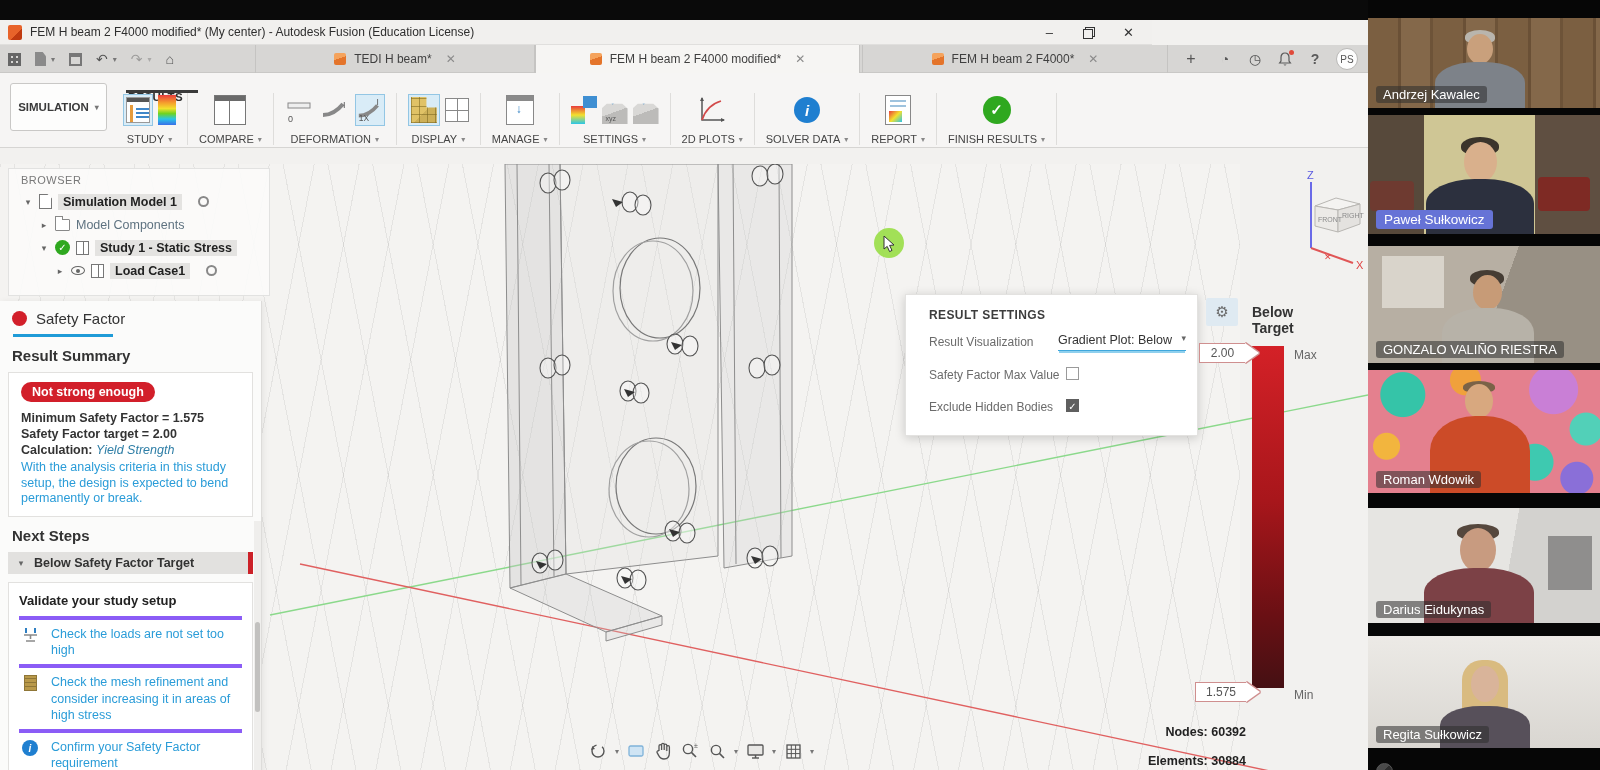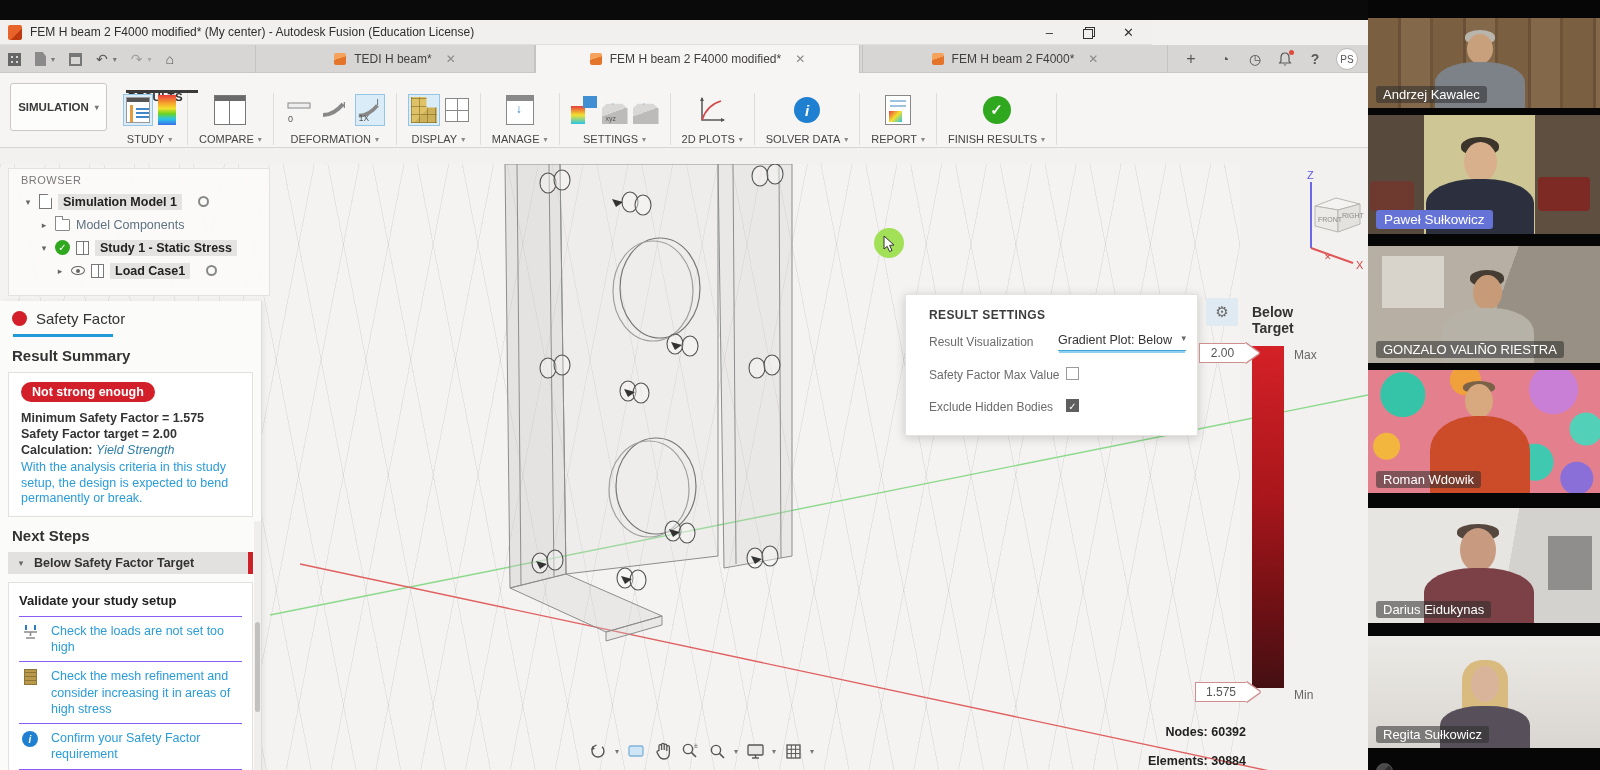--- a/index.html
+++ b/index.html
@@ -115,21 +115,21 @@
   .card{background:#fff;border:1px solid #e2e1df;margin:0 8px;padding:9px 12px;}
   .badge{display:inline-block;background:#d21f2a;color:#fff;font-size:12.5px;font-weight:bold;border-radius:12px;padding:3px 11px;margin-bottom:8px;}
   .bline{font-size:12.5px;font-weight:bold;color:#333;line-height:1.28;}
   .calcval{font-style:italic;color:#2e7ea6;font-weight:normal;}
   .bluenote{font-size:12.5px;color:#2a9cd8;line-height:1.25;margin-top:2px;}
   .collapse{position:relative;margin:0 8px;background:#e2e1df;height:22px;display:flex;align-items:center;gap:8px;padding:0 8px;}
   .collapse .t{font-size:12.5px;font-weight:bold;color:#333;}
   .redbar{position:absolute;right:0;top:0;width:5px;height:100%;background:#cc2128;}
   .card2{background:#fff;border:1px solid #e2e1df;margin:8px 8px 0;padding:8px 10px 6px;}
   .vh{font-size:13px;font-weight:bold;color:#222;margin:2px 0 8px;}
-  .nsitem{display:flex;gap:10px;padding:6px 0;border-top:1px solid #8b5cf6;align-items:flex-start;}
+  .nsitem{display:flex;gap:10px;padding:6px 0;border-top:4px solid #8b5cf6;align-items:flex-start;}
   .nsitem:first-of-type{border-top:none;}
   .nsitem .txt{font-size:12.5px;color:#2a9cd8;line-height:1.3;flex:1;}
   .nsic{width:22px;display:flex;justify-content:center;padding-top:1px;}
   .infodot{width:16px;height:16px;border-radius:50%;background:#1f7fd0;color:#fff;font-size:10px;font-weight:bold;font-style:italic;display:flex;align-items:center;justify-content:center;}
   .meshic{width:13px;height:16px;background:repeating-linear-gradient(0deg,#b9994a 0 3px,#8f7637 3px 4px);border:1px solid #8f7637;}
   .sfscroll{position:absolute;right:0;top:220px;bottom:0;width:7px;background:#efeeec;}
   .sfscroll .thumb{position:absolute;left:1px;top:38%;width:5px;height:34%;background:#c2c1bf;border-radius:3px;}
 
   
   .dialog{position:absolute;left:905px;top:130px;width:293px;height:142px;background:#fff;border:1px solid #e3e2e0;box-shadow:0 2px 10px rgba(0,0,0,.18);}

